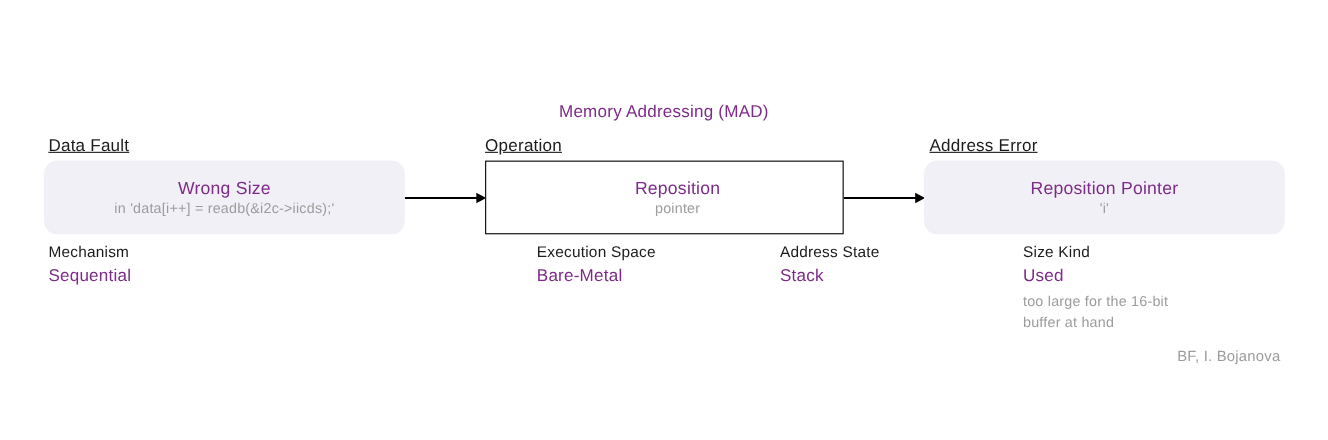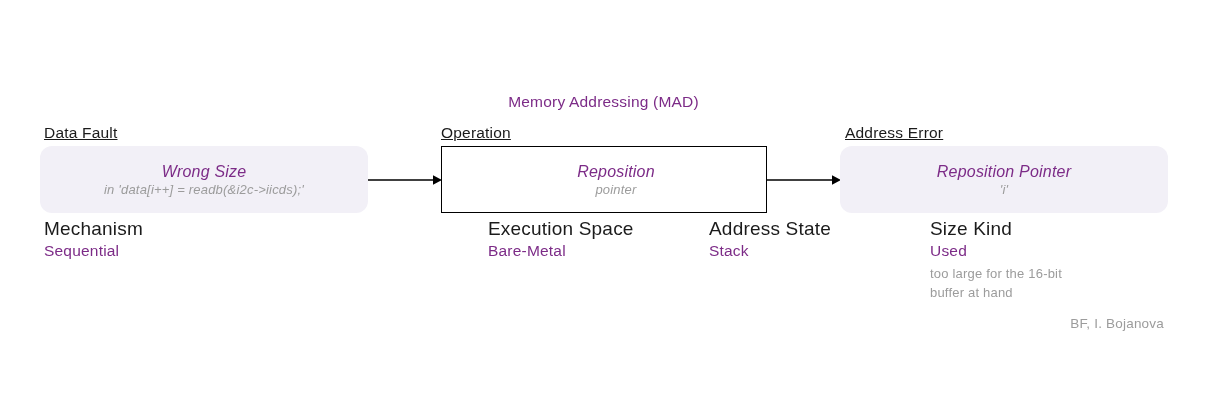--- a/index.html
+++ b/index.html
@@ -47,21 +47,20 @@
   .section-label.centered{}
   .node{
     position:absolute;
     top:146px;
     height:67px;
     display:flex;
     flex-direction:column;
     align-items:center;
     justify-content:center;
     gap:1px;
-    font-style:italic;
   }
   .node-soft{
     background:var(--box-fill);
     border-radius:12px;
   }
   .node-hard{
     background:#ffffff;
     border:1px solid #000000;
   }
   .node-title{
@@ -70,21 +69,21 @@
     letter-spacing:.2px;
   }
   .node-detail{
     font-size:13px;
     color:var(--muted);
     letter-spacing:.2px;
   }
   .arrow{position:absolute;top:172px;width:74px;height:16px;}
   .attr{position:absolute;top:218px;width:212px;}
   .attr-label{
-    font-size:19px;
+    font-size:14px;
     color:var(--ink);
     line-height:22px;
     letter-spacing:.2px;
   }
   .attr-value{
     font-size:15.5px;
     color:var(--accent);
     line-height:22px;
     letter-spacing:.2px;
   }

